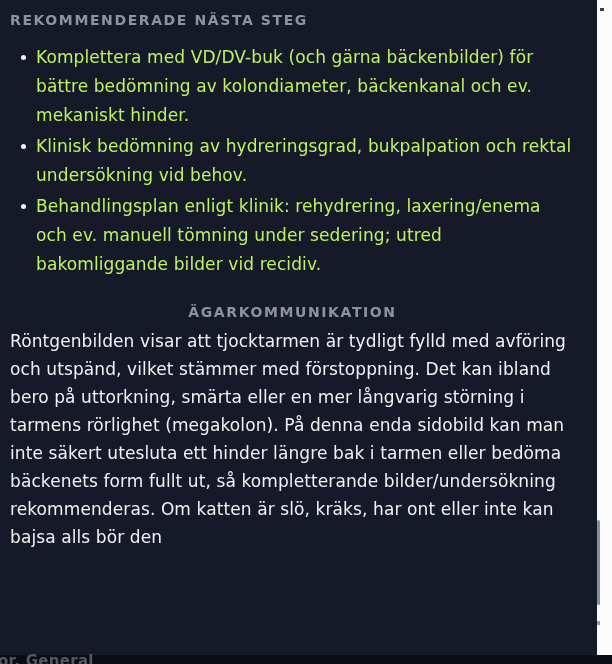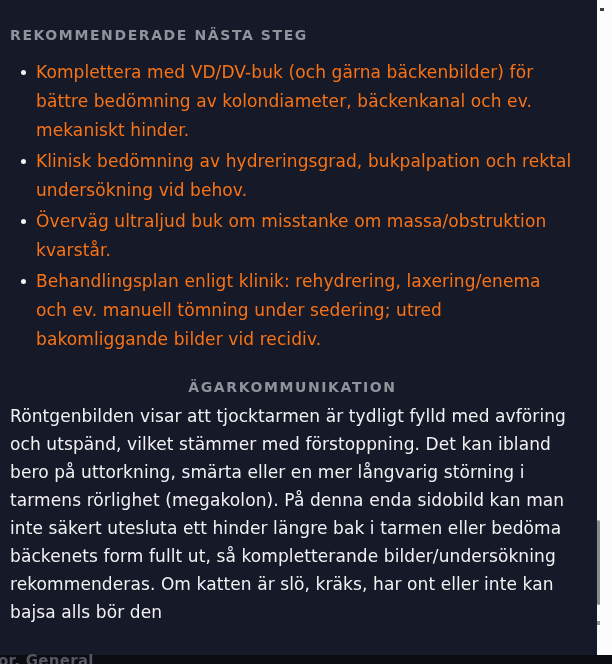--- a/index.html
+++ b/index.html
@@ -18,41 +18,41 @@
     overflow: hidden;
   }
   
   .panel {
     position: absolute;
     left: 0; top: 0;
     width: 597px;
     height: 655px;
     background: #161a28;
     box-sizing: border-box;
-    padding: 28px 22px 0 10px;
+    padding: 13px 22px 0 10px;
     overflow: hidden;
   }
   .section-heading {
     font-size: 14px;
     font-weight: 700;
     letter-spacing: 1.6px;
     color: #8f939c;
     line-height: 15px;
   }
   .bullet-list {
     list-style: none;
     margin: 15px 0 0 0;
     padding: 0 0 0 26px;
   }
   .bullet-list li {
     position: relative;
     font-size: 17px;
     line-height: 29px;
     letter-spacing: 0.1px;
-    color: #f97316;
+    color: #bef264;
     margin: 0 0 2px 0;
   }
   .bullet-list li::before {
     content: "";
     position: absolute;
     left: -15px;
     top: 12px;
     width: 5px;
     height: 5px;
     border-radius: 50%;
@@ -119,21 +119,20 @@
 
 <div class="canvas">
 
   <div class="panel">
 
     <div class="section-heading">REKOMMENDERADE NÄSTA STEG</div>
 
     <ul class="bullet-list">
       <li>Komplettera med VD/DV-buk (och gärna bäckenbilder) för bättre bedömning av kolondiameter, bäckenkanal och ev. mekaniskt hinder.</li>
       <li>Klinisk bedömning av hydreringsgrad, bukpalpation och rektal undersökning vid behov.</li>
-      <li>Överväg ultraljud buk om misstanke om massa/obstruktion kvarstår.</li>
       <li>Behandlingsplan enligt klinik: rehydrering, laxering/enema och ev. manuell tömning under sedering; utred bakomliggande bilder vid recidiv.</li>
     </ul>
 
     <div class="section-heading owner-heading">ÄGARKOMMUNIKATION</div>
 
     <p class="owner-paragraph">Röntgenbilden visar att tjocktarmen är tydligt fylld med avföring och utspänd, vilket stämmer med förstoppning. Det kan ibland bero på uttorkning, smärta eller en mer långvarig störning i tarmens rörlighet (megakolon). På denna enda sidobild kan man inte säkert utesluta ett hinder längre bak i tarmen eller bedöma bäckenets form fullt ut, så kompletterande bilder/undersökning rekommenderas. Om katten är slö, kräks, har ont eller inte kan bajsa alls bör den</p>
 
   </div>
 
   <div class="gutter"></div>

